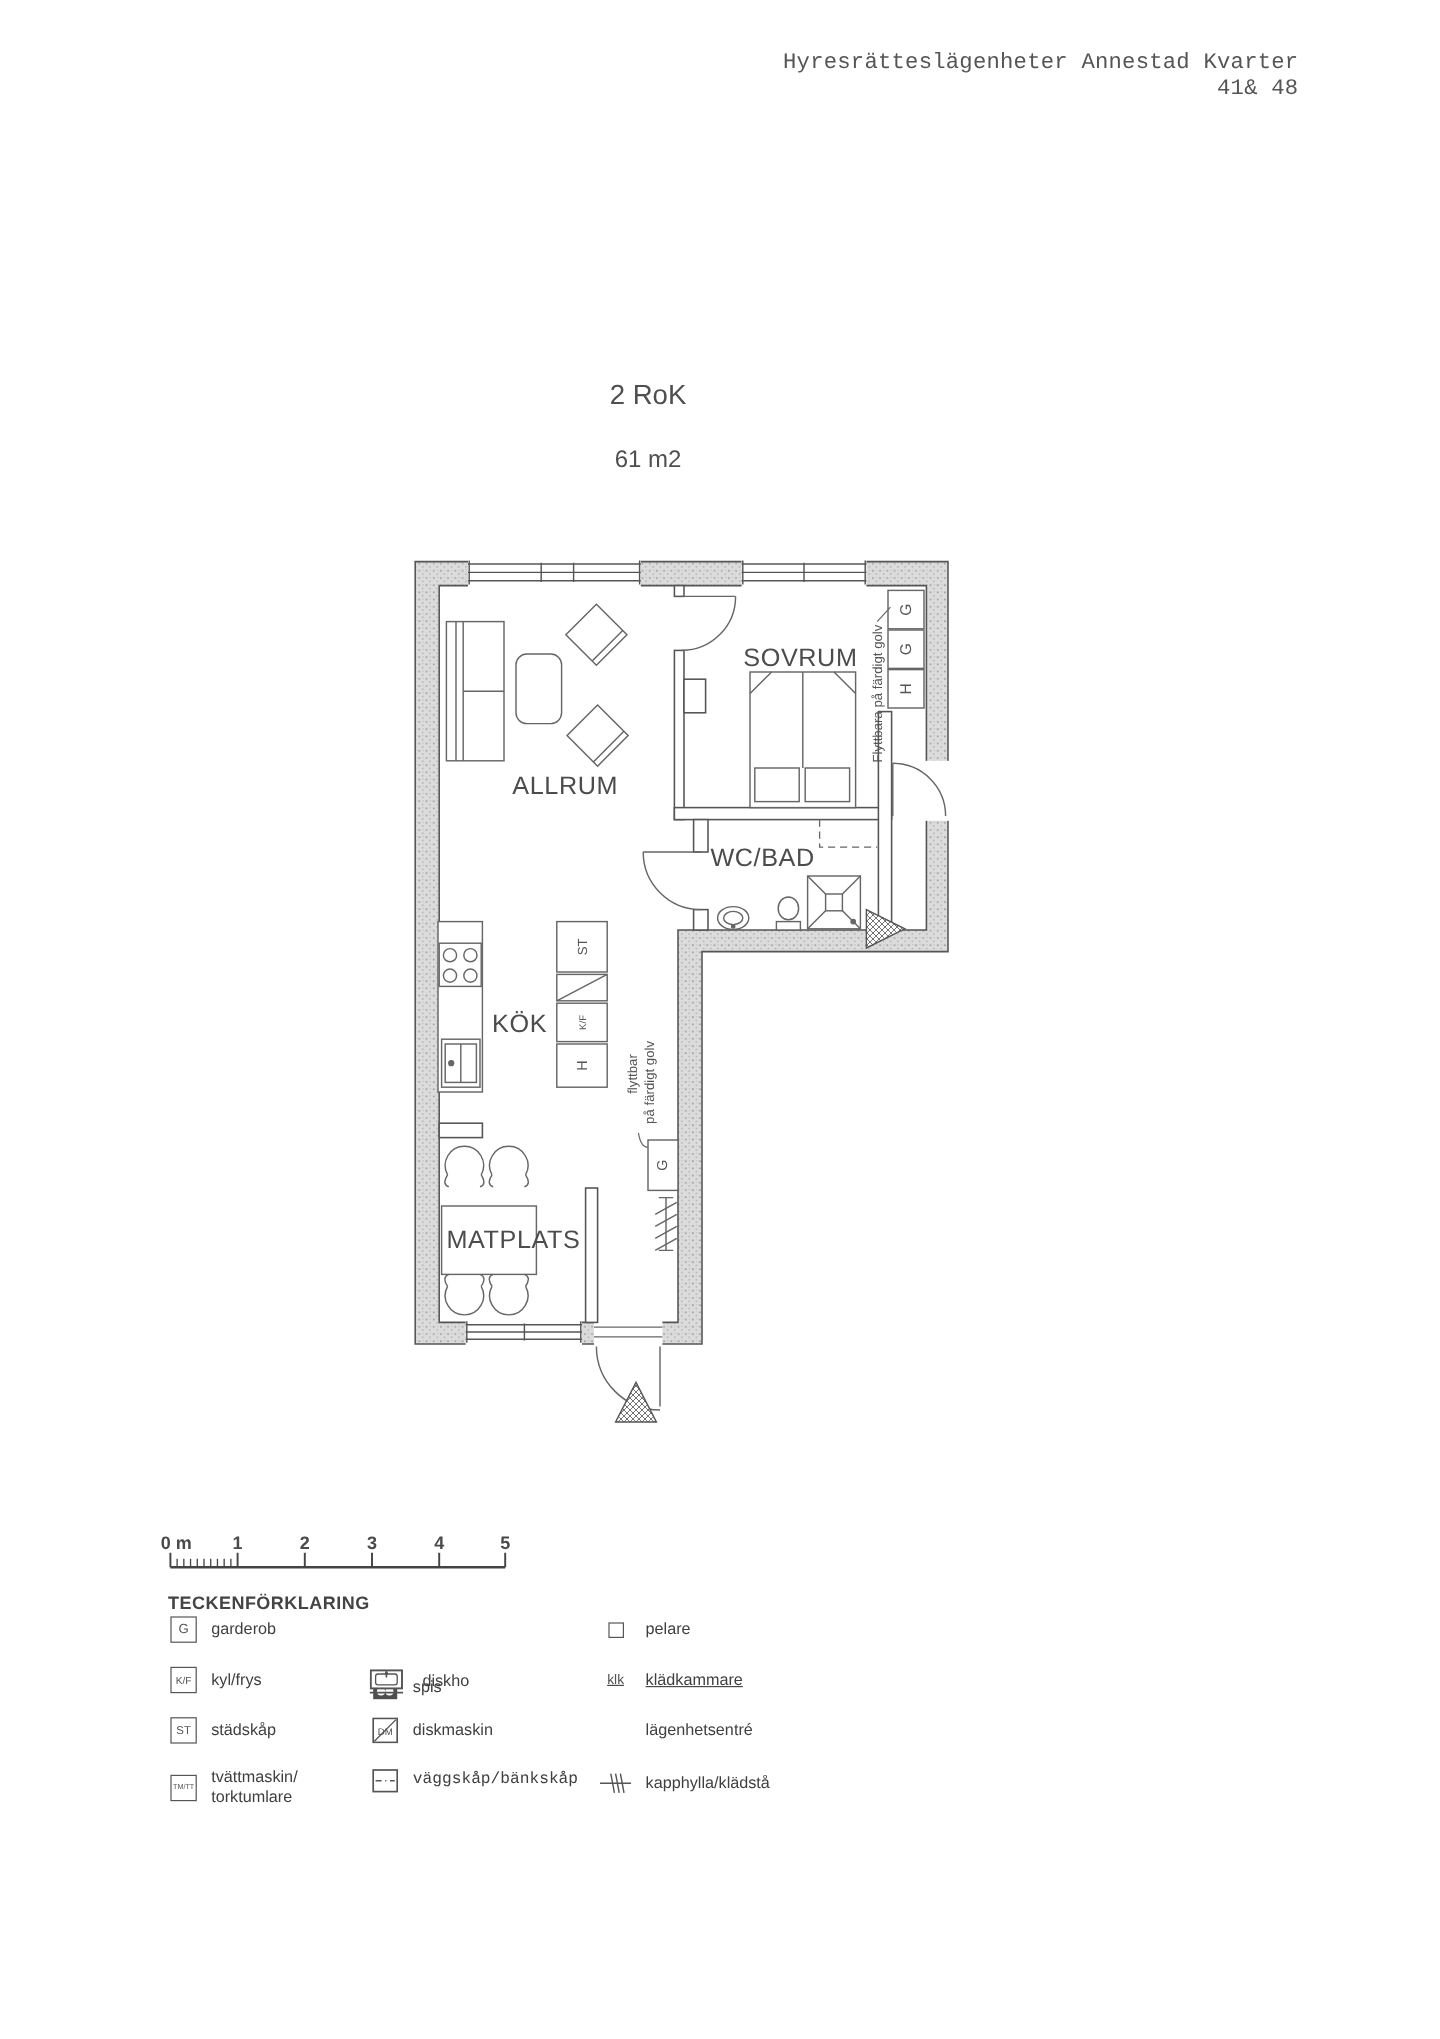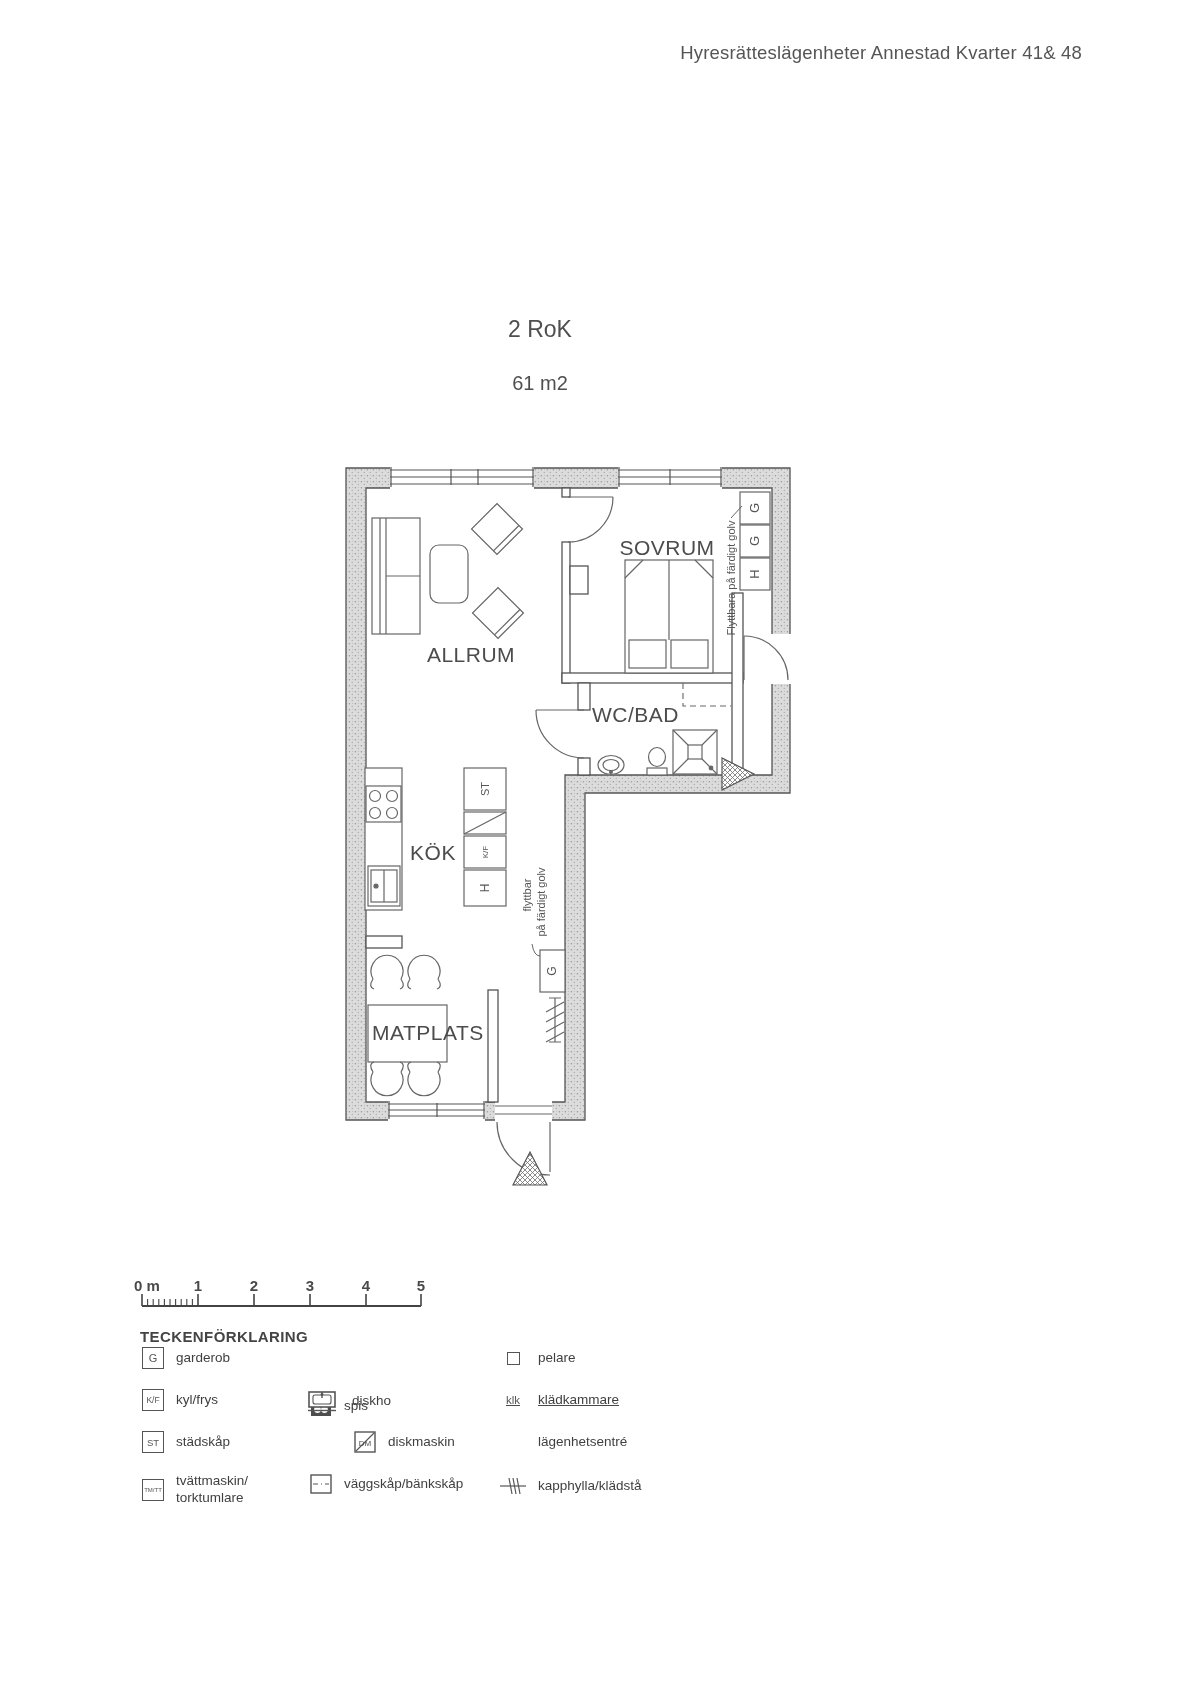--- a/index.html
+++ b/index.html
@@ -4,21 +4,21 @@
 <style>
   html,body{margin:0;padding:0;background:#eee;}
   #page{
     position:relative;width:1200px;height:1699px;margin:0 auto;
     background:#fff;overflow:hidden;
     font-family:"Liberation Sans","DejaVu Sans",sans-serif;
     color:#4a4a4a;
   }
   .abs{position:absolute;}
   #header-text{left:620px;top:42px;width:462px;text-align:right;
-    font-size:18.5px;color:#555;letter-spacing:.2px;}
+    font-size:18.5px;color:#555;letter-spacing:.2px;font-family:Liberation Mono, monospace;}
   .title-line{left:380px;width:320px;text-align:center;color:#4f4f4f;}
   #title-main{top:248px;font-size:31px;letter-spacing:.5px;}
   #title-sub{top:316px;font-size:23px;}
   #title-area{top:372px;font-size:20px;}
   svg text{fill:#4a4a4a;font-family:"Liberation Sans","DejaVu Sans",sans-serif;}
   .room-label{font-size:21px;letter-spacing:.5px;fill:#4c4c4c;}
   .ann-label{font-size:11px;fill:#555;}
   .cab-label{fill:#555;}
   
   .legend-item{position:absolute;display:flex;align-items:center;gap:12px;}
@@ -268,29 +268,29 @@
   <div class="legend-item" style="left:308px;top:1389px;gap:16px;">
     <svg width="28" height="24">
       <rect x="1" y="3" width="26" height="15" fill="#fff" stroke="#555" stroke-width="1.6"></rect>
       <rect x="5" y="6" width="18" height="9" rx="2" fill="none" stroke="#555" stroke-width="1.1"></rect>
       <path d="M14,3 V9" stroke="#555" stroke-width="1.4"></path>
       <circle cx="14" cy="5.5" r="1.4" fill="#555"></circle>
       <path d="M0,21.5 H28" stroke="#555" stroke-width="1.4"></path>
     </svg>
     <div class="legend-label">diskho</div>
   </div>
-  <div class="legend-item" style="left:310px;top:1431px;margin-left:44px;">
+  <div class="legend-item" style="left:310px;top:1431px;">
     <svg width="22" height="22">
       <rect x="1" y="1" width="20" height="20" fill="#fff" stroke="#555" stroke-width="1.4"></rect>
       <path d="M2,20 L20,2" stroke="#555" stroke-width="1.1"></path>
       <text x="11" y="14.5" text-anchor="middle" font-size="8" fill="#555">DM</text>
     </svg>
     <div class="legend-label">diskmaskin</div>
   </div>
-  <div class="legend-item" style="left:310px;top:1473px;">
+  <div class="legend-item" style="left:310px;top:1473px;font-family:Liberation Mono, monospace;">
     <svg width="22" height="22">
       <rect x="1" y="2" width="20" height="18" fill="#fff" stroke="#555" stroke-width="1.4"></rect>
       <path d="M3,11 H19" stroke="#555" stroke-width="1.2" stroke-dasharray="5,3,1,3"></path>
     </svg>
     <div class="legend-label">väggskåp/bänkskåp</div>
   </div>
 
   <div class="legend-item" style="left:500px;top:1350px;">
     <div class="sym-plain">
       <div style="width:11px;height:11px;border:1.6px solid #555;"></div>

